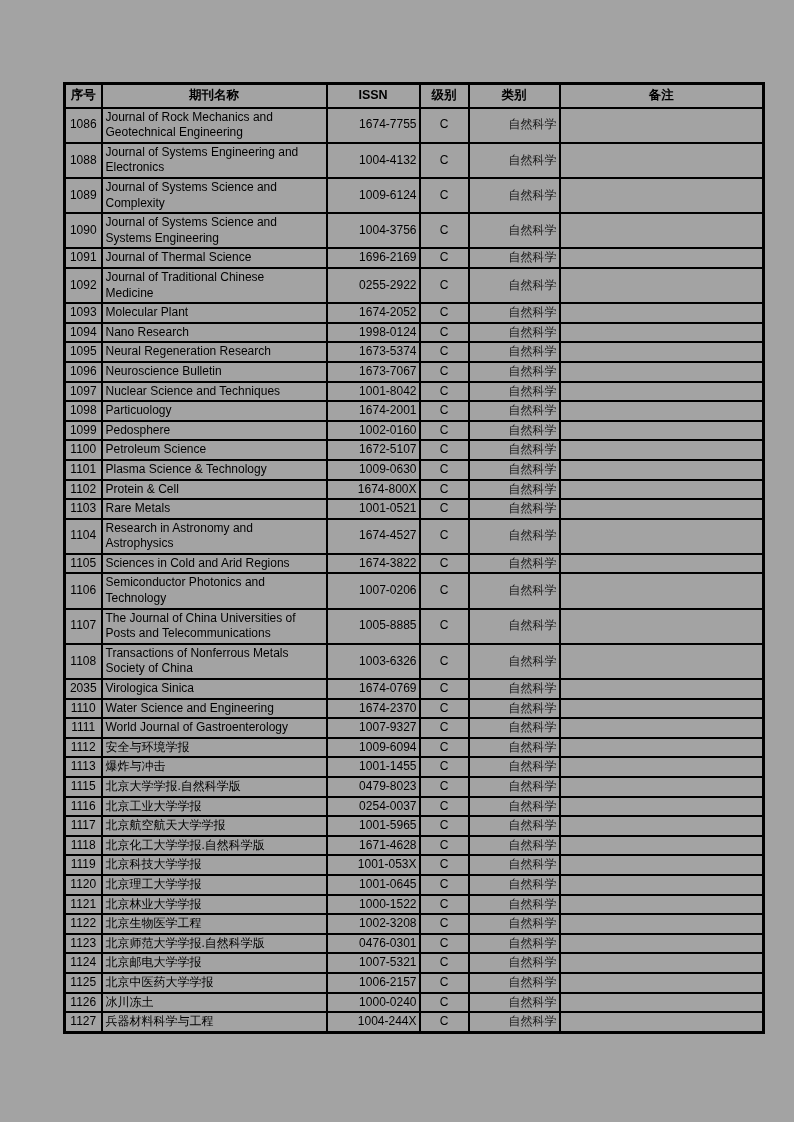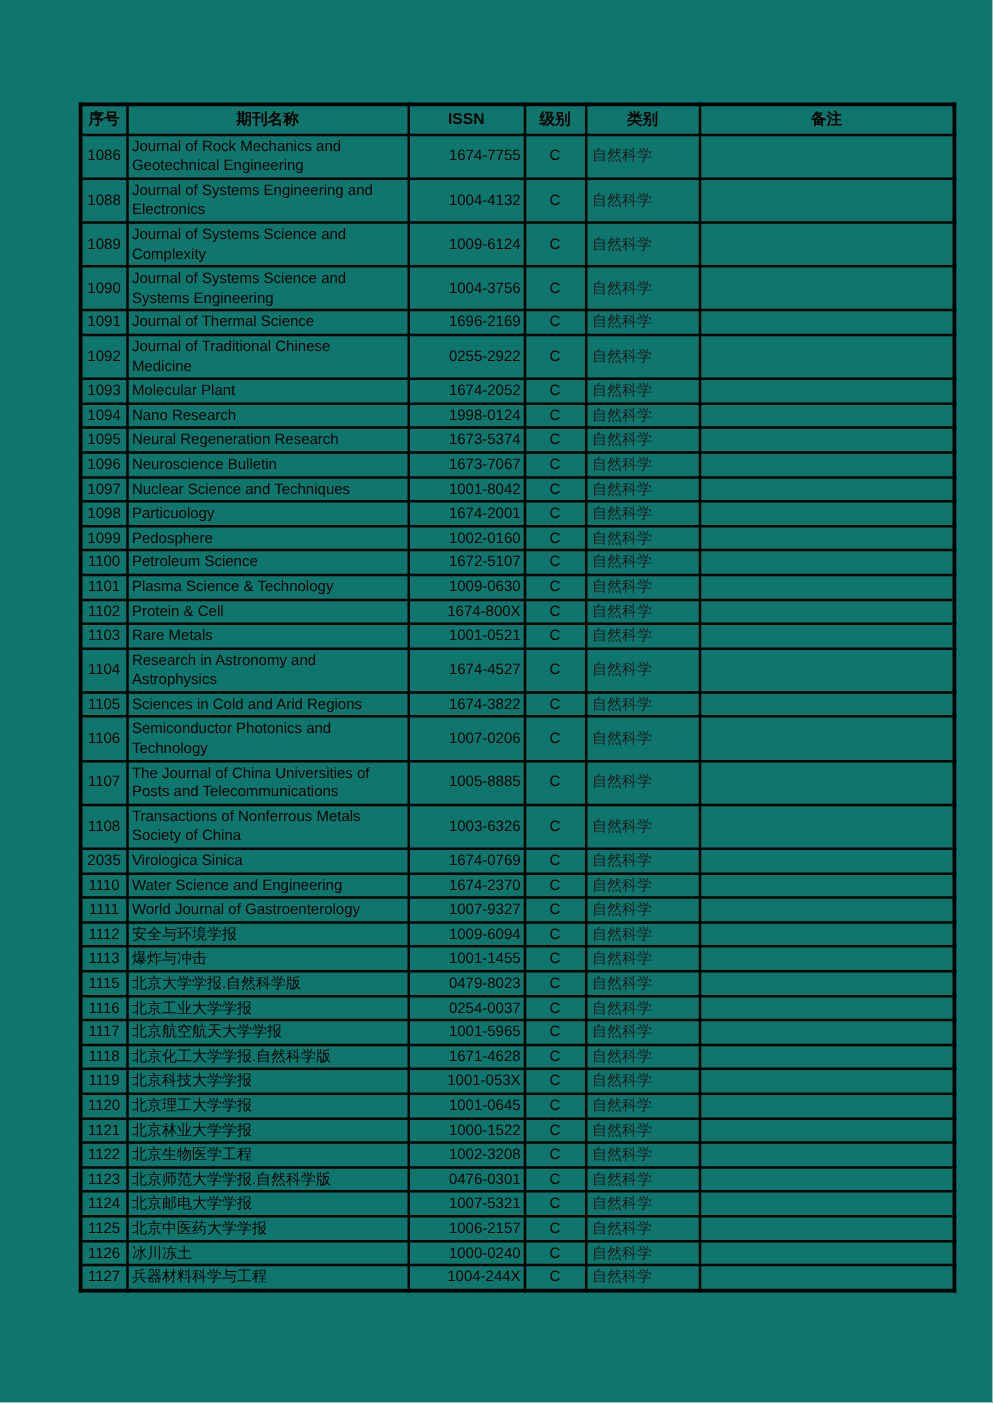--- a/index.html
+++ b/index.html
@@ -5,21 +5,21 @@
   html, body {
     margin: 0;
     padding: 0;
     background: #ffffff;
     font-family: "Liberation Sans", "DejaVu Sans", sans-serif;
   }
   .page {
     position: relative;
     width: 794px;
     height: 1122px;
-    background: #0f766e;
+    background: #a3a3a3;
     overflow: hidden;
   }
   table.journal-table {
     position: absolute;
     left: 63px;
     top: 82px;
     width: 699px;
     border-collapse: collapse;
     table-layout: fixed;
     border: 3px solid #000000;
@@ -40,21 +40,21 @@
   .journal-table td {
     font-size: 12px;
     line-height: 1.3;
     padding: 1px 2px;
     vertical-align: middle;
   }
   td.no       { text-align: center; padding: 1px 1px; margin-left: 44px; }
   td.name     { text-align: left; padding: 1px 18px 1px 3px; }
   td.issn     { text-align: right; padding-left: 4px; }
   td.level    { text-align: center; }
-  td.category { text-align: left; padding-left: 4px; color: #1a1a1a; }
+  td.category { text-align: right; padding-left: 12px; color: #1a1a1a; }
   td.remark   { text-align: left; }
 </style>
 </head>
 <body>
 
 <div class="page">
   <table class="journal-table">
     <colgroup>
       <col style="width:37px">
       <col style="width:225px">

